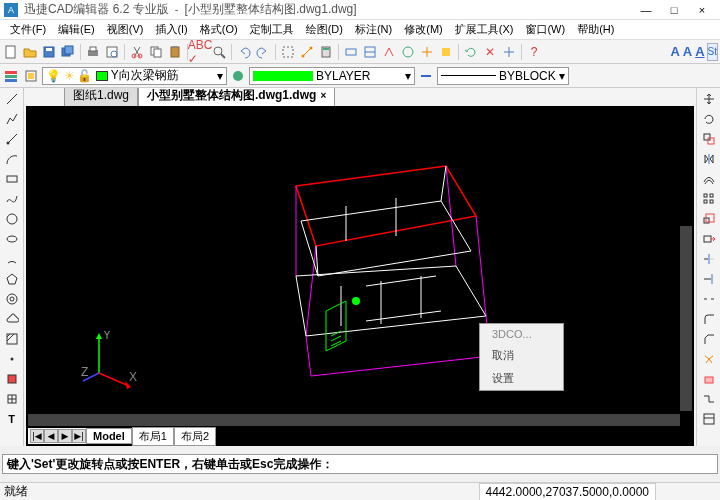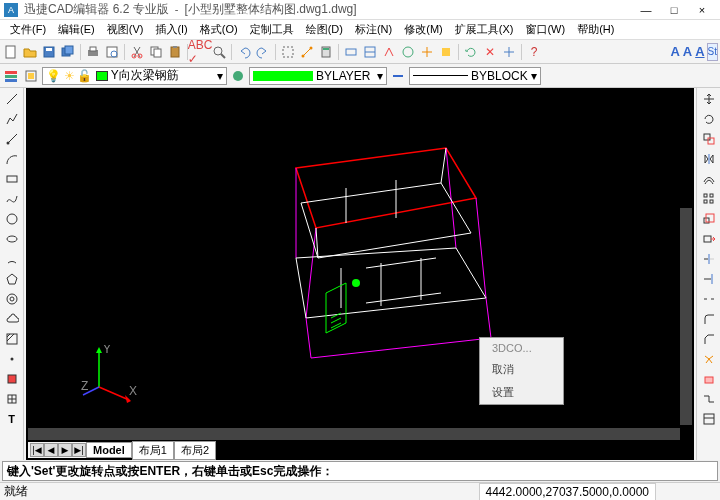--- a/index.html
+++ b/index.html
@@ -32,21 +32,21 @@
 .scrollv{position:absolute;right:2px;width:12px;top:120px;bottom:35px;background:#444}
 .scrollh{position:absolute;bottom:20px;left:2px;right:14px;height:12px;background:#444}
 .axis{position:absolute;left:55px;bottom:55px;pointer-events:none}
 .contextmenu{position:absolute;right:130px;bottom:55px;background:#f0f0f0;border:1px solid #999;width:85px}
 .cmitem{padding:4px 12px;font-size:11px;cursor:pointer;color:#444}
 .cmitem:first-child{color:#888}
 .layouttabs{height:16px;display:flex;align-items:center;background:#f4f4f4;padding-left:2px;gap:0}
 .navbtn{width:14px;height:14px;border:1px solid #999;background:#ddd;font-size:9px;text-align:center;line-height:12px;cursor:pointer}
 .ltab{padding:1px 6px;border:1px solid #999;background:#fff;font-size:11px;cursor:pointer}
 .ltab.active{font-weight:bold}
-.cmdline{height:20px;background:#fff;border:1px solid #999;margin:1px 2px;padding:2px 4px;font-size:12px;font-weight:bold;display:flex;align-items:center}
+.cmdline{height:20px;background:#fff;border:1px solid #999;margin:8px 2px;padding:2px 4px;font-size:12px;font-weight:bold;display:flex;align-items:center}
 .statusbar{height:18px;background:#f4f4f4;border-top:1px solid #ccc;display:flex;align-items:center;padding:0 4px;font-size:11px}
 .statusbar .coords{margin-left:auto;background:#fff;border:1px solid #ccc;padding:1px 6px}
 svg{display:block}
 .wireframe{position:absolute;left:220px;top:40px;pointer-events:none}
 </style>
 </head>
 <body>
 
 <div class="titlebar">
   <div class="logo">A</div>
@@ -243,21 +243,21 @@
     <span style="color:#888">🔓</span>
     <div class="greenbox"></div>
     <span>Y向次梁钢筋</span>
     <span style="margin-left:auto">▾</span>
   </div>
   <div class="tbtn">
       <svg width="14" height="14">
         <circle cx="7" cy="7" r="5" fill="#4a7"></circle>
       </svg>
     </div>
-  <div class="layersel" style="width:138px">
+  <div class="layersel" style="width:166px">
     <div class="greenbar"></div>
     <span>BYLAYER</span>
     <span style="margin-left:auto">▾</span>
   </div>
   <div class="tbtn">
       <svg width="14" height="14">
         <line x1="2" y1="7" x2="12" y2="7" stroke="#36c" stroke-width="2"></line>
       </svg>
     </div>
   <div class="layersel" style="width:132px">
@@ -351,20 +351,24 @@
     <div class="vbtn">
         <svg width="14" height="14">
           <rect x="3" y="3" width="8" height="8" fill="none" stroke="#333"></rect>
           <path d="M7 3v8M3 7h8" stroke="#333"></path>
         </svg>
       </div>
     <div class="vbtn" style="font-size:11px;font-weight:bold">T</div>
   </div>
 
   <div class="center">
+    <div class="tabbar">
+      <div class="tab"><span>图纸1.dwg</span></div>
+      <div class="tab active"><span>小型别墅整体结构图.dwg1.dwg</span><span class="tabclose">×</span></div>
+    </div>
     <div class="canvas">
       <svg class="wireframe" width="280" height="260">
         <g stroke-width="1" fill="none">
           <path d="M50 40 L200 20 L230 70 L70 100 Z" stroke="#f00" stroke-width="1.5"></path>
           <path d="M50 40 L50 130 M200 20 L210 120 M230 70 L240 170 M70 100 L60 190" stroke="#f0f"></path>
           <path d="M55 75 L195 55 L225 105 L72 130 Z" stroke="#fff"></path>
           <path d="M50 130 L210 120 L240 170 L60 190 Z" stroke="#fff"></path>
           <path d="M95 140 L95 180 M135 135 L135 178 M175 130 L175 172" stroke="#fff"></path>
           <path d="M80 165 L100 155 L100 195 L80 205 Z M85 200 L95 195 M85 195 L95 190 M85 190 L95 185" stroke="#0f0"></path>
           <circle cx="110" cy="155" r="4" fill="#0f0"></circle>

